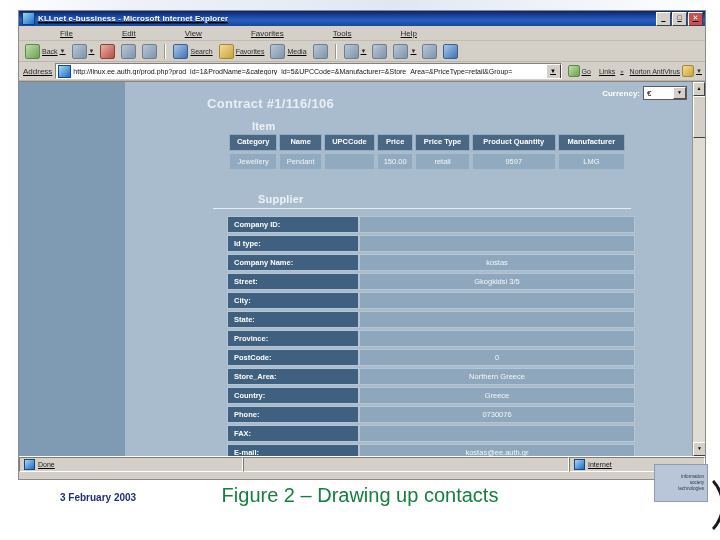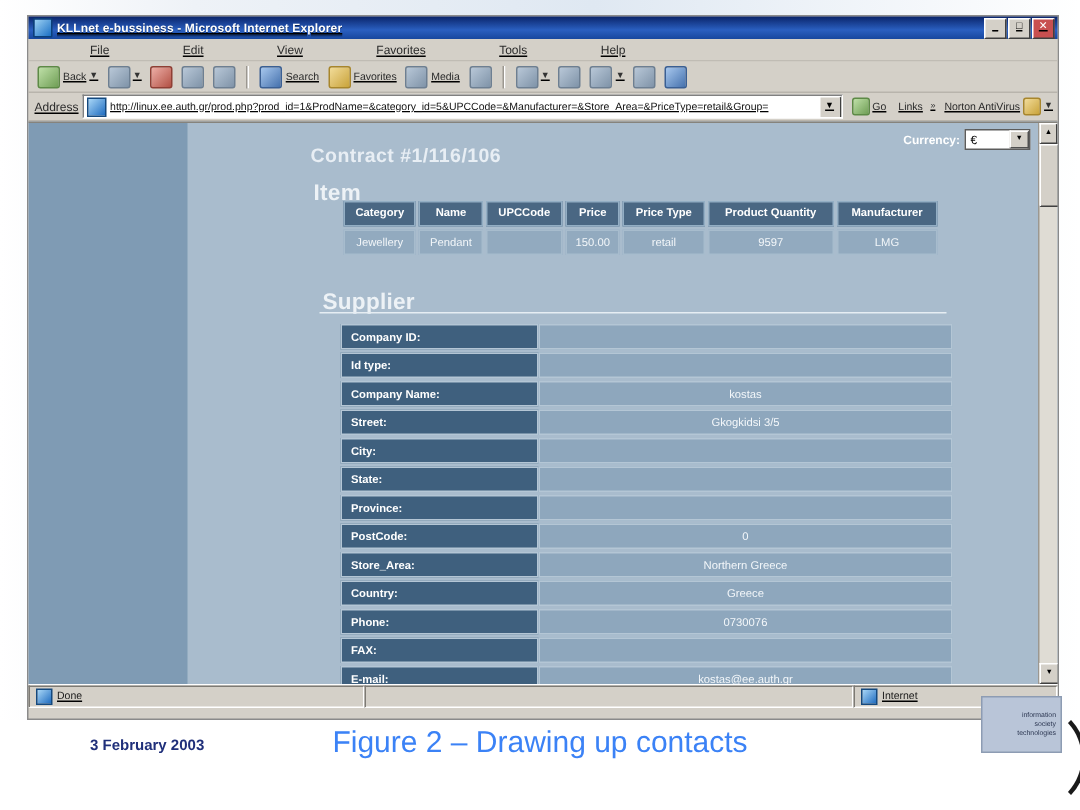--- a/index.html
+++ b/index.html
@@ -120,21 +120,21 @@
     width:11px;height:10px;background:#d4d0c8;border:1px solid #fff;
     border-right-color:#505050;border-bottom-color:#505050;
     font-size:5px;line-height:9px;text-align:center;
   }
 
   .contract-title{
     position:absolute;left:82px;top:14px;font-size:13px;font-weight:bold;
     color:#e8eef4;letter-spacing:.3px;
   }
   .sec-label{
-    font-size:15px;font-weight:bold;color:#edf2f6;letter-spacing:.2px;
+    font-size:11px;font-weight:bold;color:#edf2f6;letter-spacing:.2px;margin-left:43px;
   }
   .sec-item{position:absolute;left:84px;top:38px;}
   .sec-supplier{position:absolute;left:90px;top:111px;}
 
   .item-table{
     position:absolute;left:102px;top:50px;width:400px;
     border-collapse:separate;border-spacing:2px;
   }
   .item-table th{
     background:#4a6783;color:#ffffff;font-size:7.5px;font-weight:bold;
@@ -224,21 +224,21 @@
   .tray-ico{width:9px;height:9px;border-radius:2px;border:1px solid #4a4a4a;}
   .clock{font-size:6.5px;color:#111;margin-left:3px;}
 
   
   .footer{position:absolute;left:0;bottom:0;width:720px;height:60px;background:#fff;}
   .f-date{
     position:absolute;left:60px;top:12px;font-size:10px;font-weight:bold;color:#1f2f7a;
   }
   .f-caption{
     position:absolute;left:0;top:4px;width:720px;text-align:center;
-    font-size:20px;color:#3b82f6;
+    font-size:20px;color:#15803d;
   }
   .f-logo{
     position:absolute;right:12px;top:-16px;width:54px;height:38px;
     background:#b9c5d8;border:1px solid #8d9cb3;
     display:flex;flex-direction:column;justify-content:center;align-items:flex-end;
     padding-right:3px;box-sizing:border-box;
   }
   .f-logo span{font-size:4.6px;color:#2a3550;line-height:1.35;}
   .arc{
     position:absolute;right:-4px;top:470px;width:60px;height:64px;

